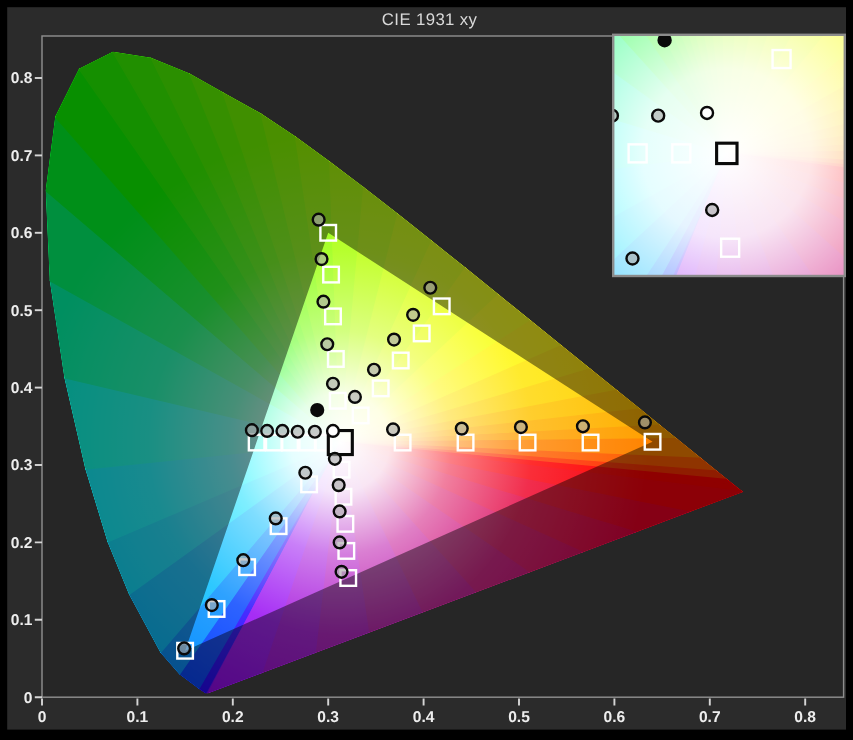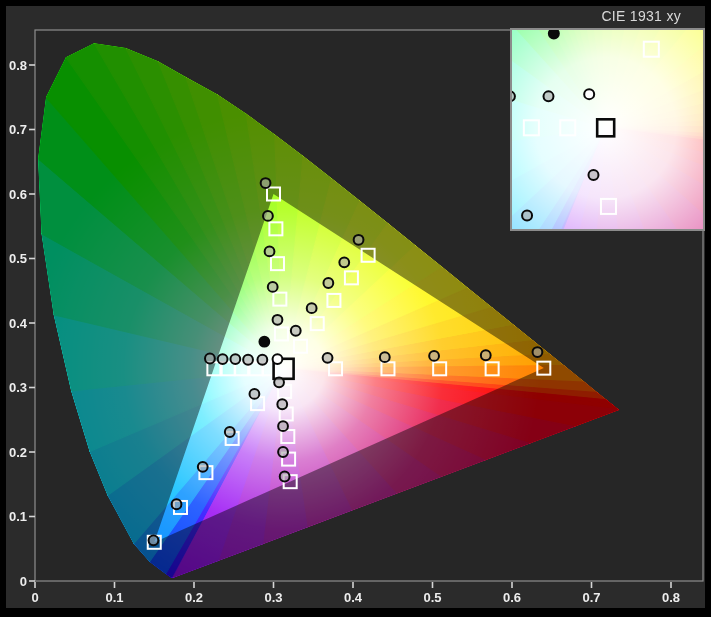--- a/index.html
+++ b/index.html
@@ -1,18 +1,18 @@
 <!DOCTYPE html>
 <html><head>
 <meta charset="utf-8">
 <style>
   html,body{margin:0;padding:0;width:711px;height:617px;overflow:hidden;background:#000;}
   body{position:relative;font-family:"Liberation Sans",sans-serif;}
   .app{position:absolute;left:6px;top:6px;right:6px;bottom:9px;background:#2b2b2b;}
-  .chart-title{position:absolute;left:35px;top:8px;width:646px;text-align:right;
+  .chart-title{position:absolute;left:35px;top:8px;width:646px;text-align:center;
     color:#d9d9d9;font-size:14px;letter-spacing:0.3px;}
   svg{position:absolute;left:0;top:0;}
   text.tick{fill:#ededed;font-family:"Liberation Sans",sans-serif;font-size:13px;font-weight:bold;}
 </style>
 </head>
 <body>
 
 <div class="app"></div>
 <div class="chart-title">CIE 1931 xy</div>
 <svg id="plot-svg" width="711" height="617">

